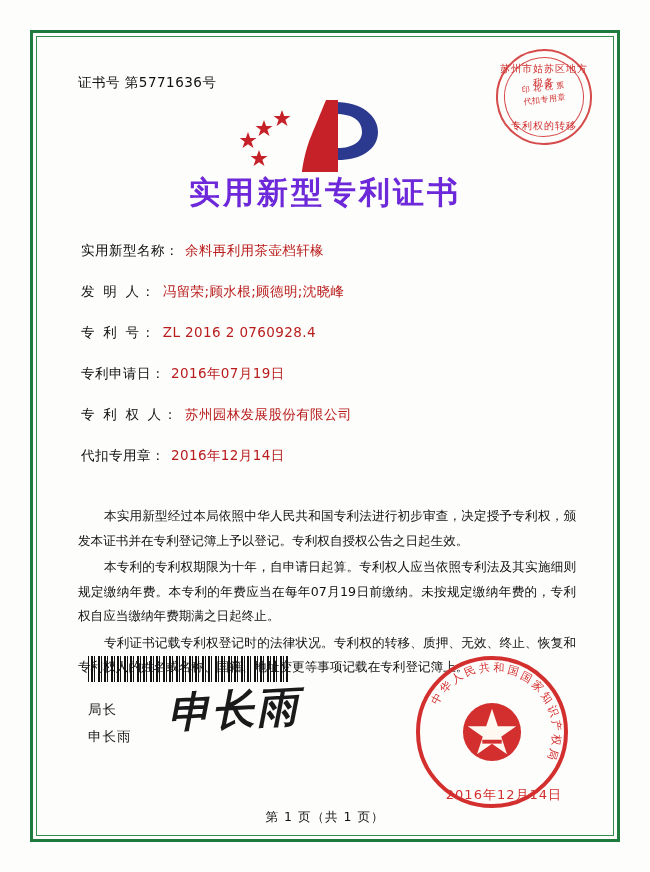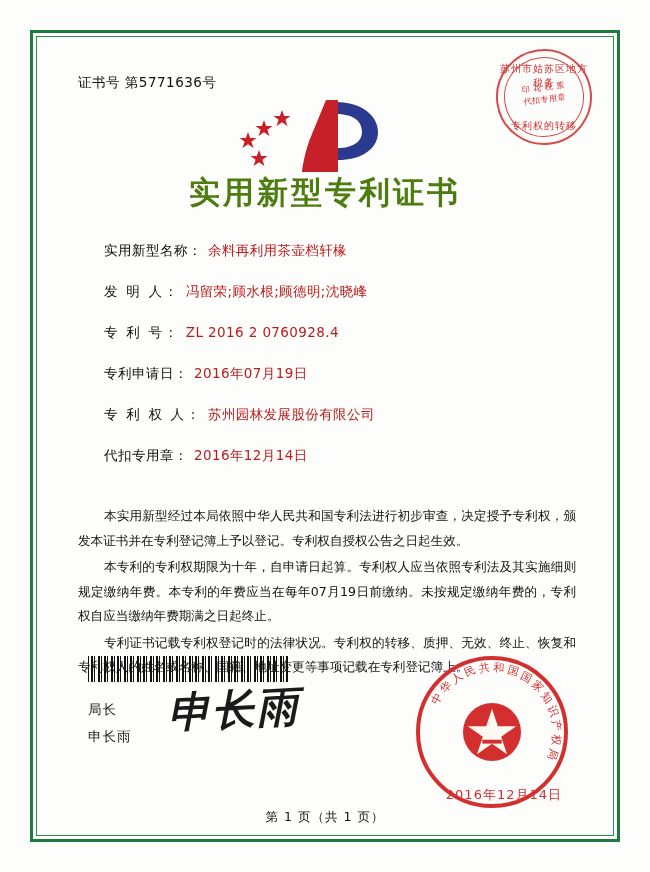--- a/index.html
+++ b/index.html
@@ -109,27 +109,27 @@
   
   .title {
     position: absolute;
     left: 0; right: 0;
     top: 126px;
     text-align: center;
     font-family: "DejaVu Serif", "Liberation Serif", serif;
     font-weight: bold;
     font-size: 31px;
     letter-spacing: 3px;
-    color: #4d7c0f;
+    color: #6d28d9;
   }
 
   
   .fields {
     position: absolute;
-    left: 56px;
+    left: 33px;
     right: 20px;
     top: 196px;
     font-size: 13.5px;
   }
   .field {
     display: flex;
     align-items: baseline;
     margin-bottom: 23px;
   }
   .field .label {

